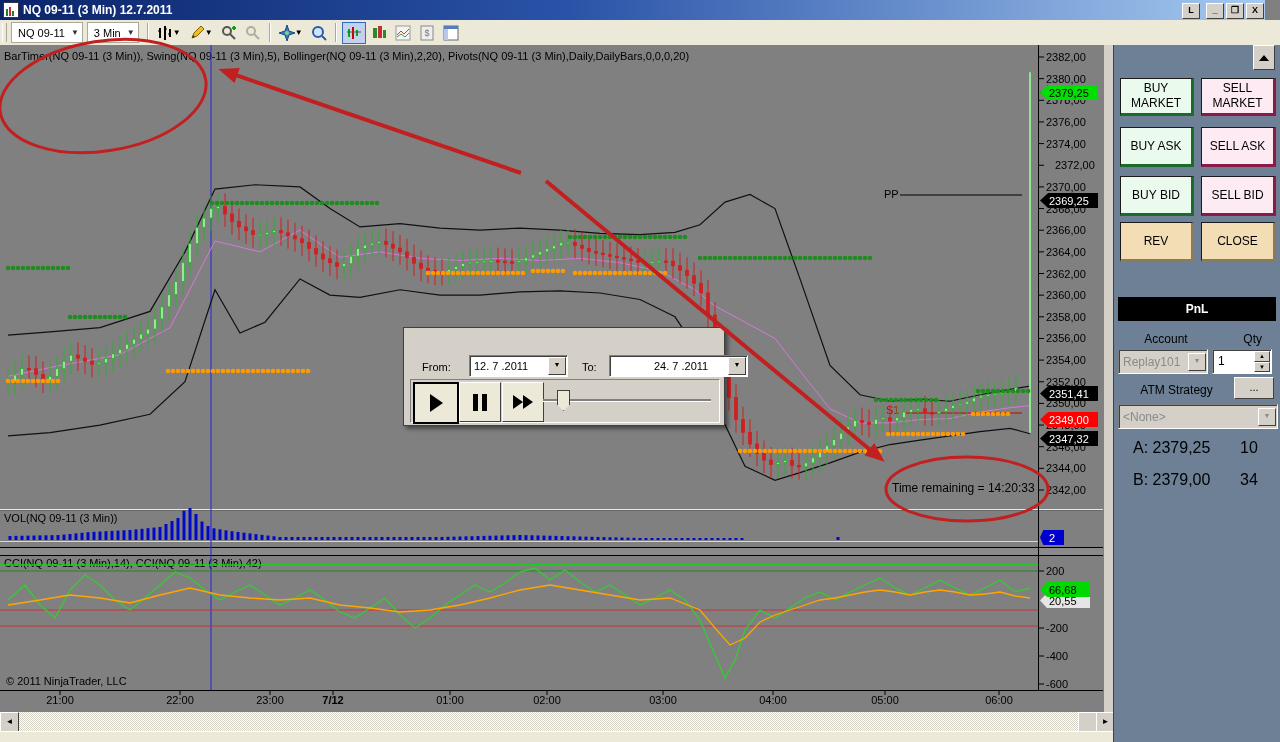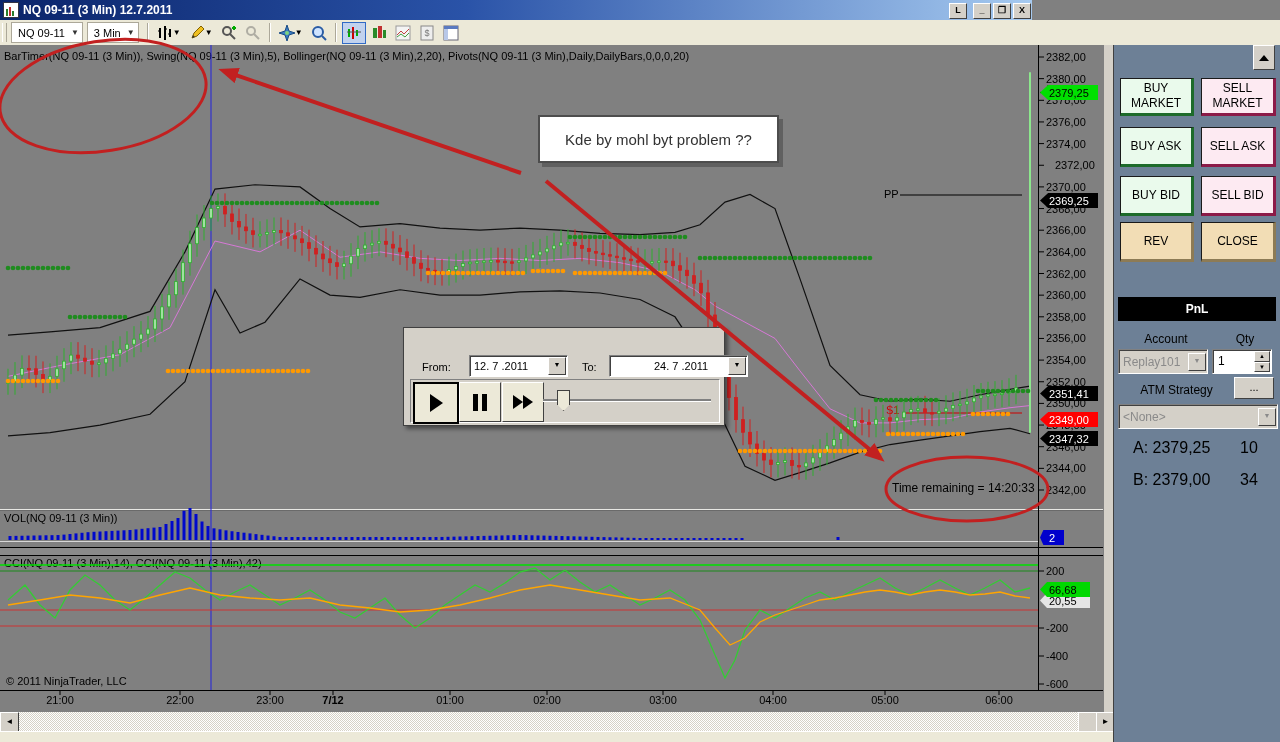--- a/index.html
+++ b/index.html
@@ -1,19 +1,19 @@
 <!DOCTYPE html>
 <html><head>
 <meta charset="utf-8">
 <style>
   html,body{margin:0;padding:0;background:#000;}
   #app{position:relative;width:1280px;height:742px;overflow:hidden;font-family:"Liberation Sans",sans-serif;background:#808080;}
   .abs{position:absolute;}
   
-  #titlebar{left:0;top:0;width:1032px;height:20px;background:linear-gradient(90deg,#0a246a 0%,#2a53a8 45%,#a6caf0 100%);display:flex;align-items:center;color:#fff;font-weight:bold;font-size:12px;}
+  #titlebar{left:0;top:0;width:1265px;height:20px;background:linear-gradient(90deg,#0a246a 0%,#2a53a8 45%,#a6caf0 100%);display:flex;align-items:center;color:#fff;font-weight:bold;font-size:12px;}
   #title-icon{width:14px;height:14px;margin:0 4px 0 3px;background:#fff;border:1px solid #334;position:relative;}
   #title-icon i{position:absolute;bottom:1px;width:2px;background:#2a7c2a;}
   .win-btn{width:16px;height:14px;background:#d4d0c8;border:1px solid;border-color:#fff #404040 #404040 #fff;font-size:9px;line-height:12px;text-align:center;color:#000;font-weight:bold;margin-left:2px;}
   #win-btns{position:absolute;right:1px;top:3px;display:flex;}
   
   #toolbar{left:0;top:20px;width:1280px;height:25px;background:#ece9d8;border-bottom:1px solid #aca899;display:flex;align-items:center;font-size:11px;color:#000;}
   .grip{width:3px;height:19px;margin:0 4px 0 2px;border-left:1px solid #fff;border-right:1px solid #aca899;}
   .combo-flat{height:19px;display:flex;align-items:center;padding:0 3px 0 6px;border:1px solid #aca899;background:#fff;margin-right:4px;}
   .combo-flat .dd{margin-left:6px;font-size:8px;color:#333;}
   .tb-sep{width:1px;height:19px;background:#aca899;border-right:1px solid #fff;margin:0 4px;}
@@ -1017,21 +1017,20 @@
         </div>
       <div class="play-btn" style="left:91px;">
           <div class="tri small"></div>
           <div class="tri small"></div>
         </div>
       <div id="slider-track"></div>
       <div id="slider-thumb"></div>
     </div>
   </div>
 
-  <div id="notebox" class="abs">Kde by mohl byt problem ??</div>
 
   <div id="hscroll" class="abs">
     <div class="sb-btn" style="left:0;">◄</div>
     <div class="sb-btn" style="left:1078px;border-color:#fff #404040 #404040 #fff;"></div>
     <div class="sb-btn" style="left:1096px;">►</div>
   </div>
   <div id="bottom-strip" class="abs"></div>
 
   <div id="splitter" class="abs"></div>
   <div id="sidebar" class="abs"></div>
@@ -1046,21 +1045,21 @@
   <div class="trade-btn b-green" style="left:1120px;top:127px;width:70px;height:36px;">BUY ASK</div>
   <div class="trade-btn b-pink" style="left:1201px;top:127px;width:71px;height:36px;">SELL ASK</div>
   <div class="trade-btn b-green" style="left:1120px;top:176px;width:70px;height:36px;">BUY BID</div>
   <div class="trade-btn b-pink" style="left:1201px;top:176px;width:71px;height:36px;">SELL BID</div>
   <div class="trade-btn b-wheat" style="left:1120px;top:222px;width:70px;height:36px;">REV</div>
   <div class="trade-btn b-wheat" style="left:1201px;top:222px;width:71px;height:36px;">CLOSE</div>
 
   <div id="pnl" class="abs">PnL</div>
 
   <div class="sb-label" style="left:1131px;top:332px;width:70px;text-align:center;">Account</div>
-  <div class="sb-label" style="left:1228px;top:332px;width:34px;text-align:center;">Qty</div>
+  <div class="sb-label" style="left:1228px;top:332px;width:34px;text-align:right;">Qty</div>
   <div class="combo-gray" style="left:1118px;top:349px;width:88px;">
     <span>Replay101</span>
       <div class="dd-btn">▼</div>
   </div>
   <div id="qty-spin">
     <div class="val">1</div>
     <div class="spin-col">
         <div>▲</div>
         <div>▼</div>
       </div>

